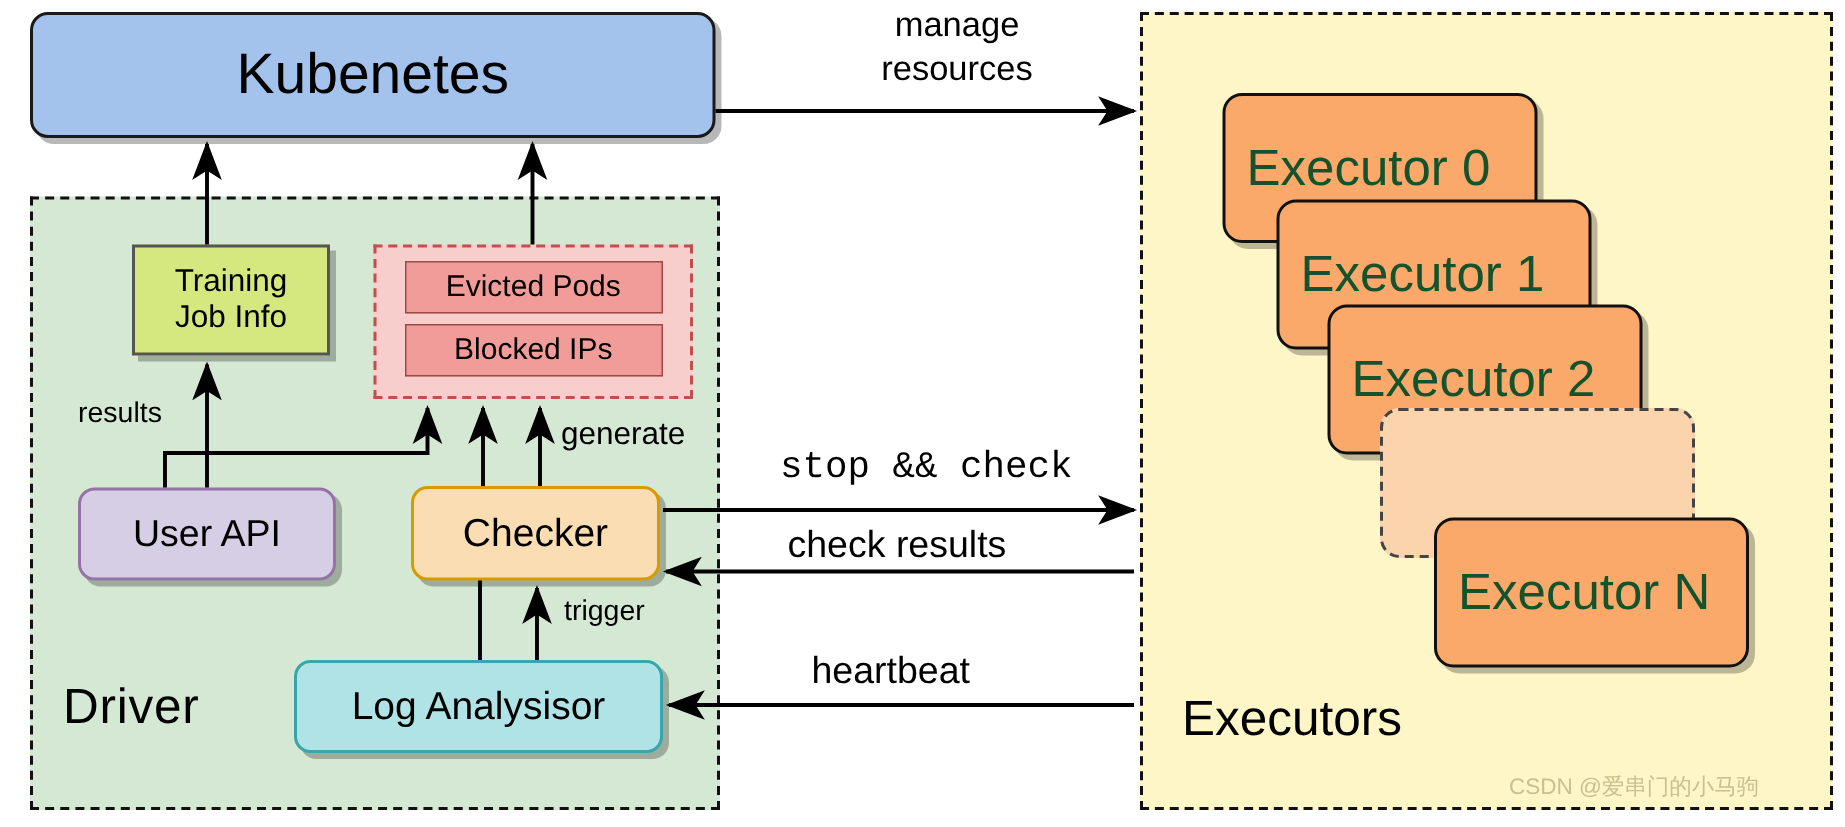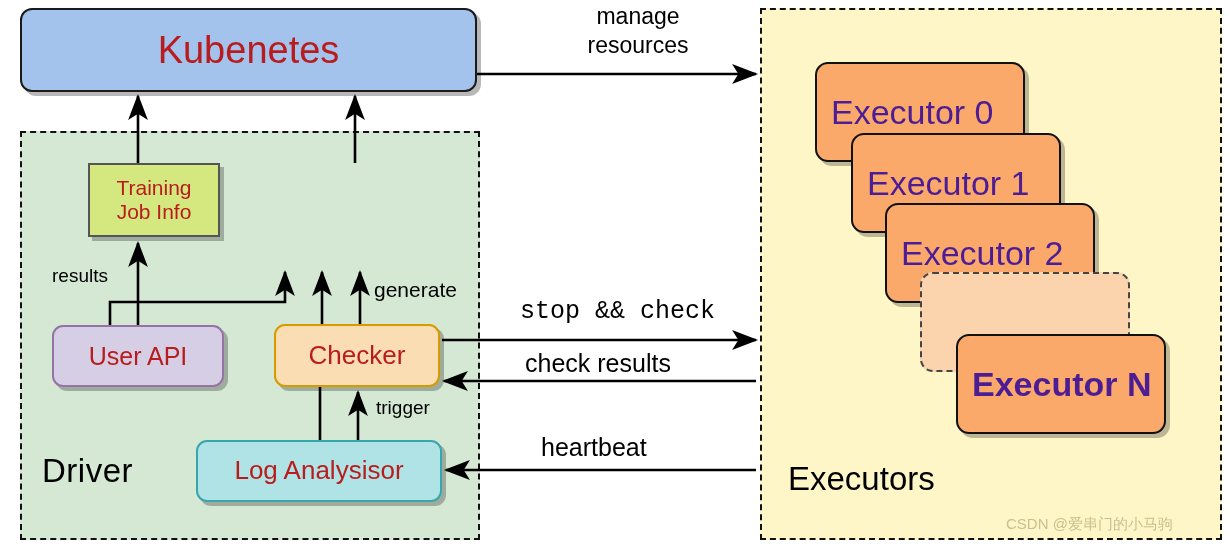--- a/index.html
+++ b/index.html
@@ -60,21 +60,21 @@
     left: 1006px; top: 515px;
     font-size: 15px;
     color: #C9C08E;
     white-space: nowrap;
   }
 
   
   .node {
     display: flex; align-items: center; justify-content: center;
     text-align: center;
-    color: #b91c1c;
+    color: #000000;
     line-height: 1.12;
   }
   .shadowed { box-shadow: 4px 4px 0 rgba(0,0,0,0.26); }
 
   .training-box {
     left: 88px; top: 163px;
     width: 132px; height: 74px;
     background: #D5E77F;
     border: 2px solid #555;
     font-size: 21px;
@@ -123,36 +123,36 @@
   }
   .pink-item:last-child { margin-bottom: 0; }
 
   
   .exec-card {
     background: #FAA96A;
     border: 2px solid #111;
     border-radius: 13px;
     display: flex; align-items: center;
     padding-left: 14px;
-    font-size: 34px; color: #4c1d95;
+    font-size: 34px; color: #14532d;
     box-shadow: 4px 4px 0 rgba(0,0,0,0.26);
     width: 210px; height: 100px;
   }
   .exec-ghost {
     background: #FBD3AD;
     border: 2px dashed #444;
     border-radius: 13px;
     width: 210px; height: 100px;
     box-shadow: none;
   }
   .e0 { left: 815px; top: 62px; }
   .e1 { left: 851px; top: 133px; }
   .e2 { left: 885px; top: 203px; }
   .eg { left: 920px; top: 272px; }
-  .en { left: 956px; top: 334px; font-weight: bold; }
+  .en { left: 956px; top: 345px; }
 
   
   .lbl { color: #000; white-space: nowrap; }
   .lbl-manage      { left: 543px; top: 2px;   font-size: 23px; text-align: center; width: 190px; line-height: 1.25; }
   .lbl-stopcheck   { left: 520px; top: 297px; font-size: 25px; font-family: Liberation Mono, monospace; }
   .lbl-checkres    { left: 525px; top: 349px; font-size: 25px; }
   .lbl-heartbeat   { left: 541px; top: 433px; font-size: 25px; }
   .lbl-submit      { left: 52px;  top: 265px; font-size: 19px; }
   .lbl-generate    { left: 374px; top: 278px; font-size: 21px; }
   .lbl-trigger     { left: 376px; top: 397px; font-size: 19px; }
@@ -174,20 +174,24 @@
 
   <div class="abs node k8s-box">Kubenetes</div>
 
   <div class="abs node training-box shadowed">
     <span>
       <span>Training</span><br>
       <span>Job Info</span>
     </span>
   </div>
 
+  <div class="abs pink-group">
+    <div class="pink-item">Evicted Pods</div>
+    <div class="pink-item">Blocked IPs</div>
+  </div>
 
   <div class="abs node userapi-box shadowed">User API</div>
 
   <div class="abs node checker-box shadowed">Checker</div>
 
   <div class="abs node log-box shadowed">Log Analysisor</div>
 
   <div class="abs driver-label">Driver</div>
 
   <div class="abs exec-card e0">Executor 0</div>

